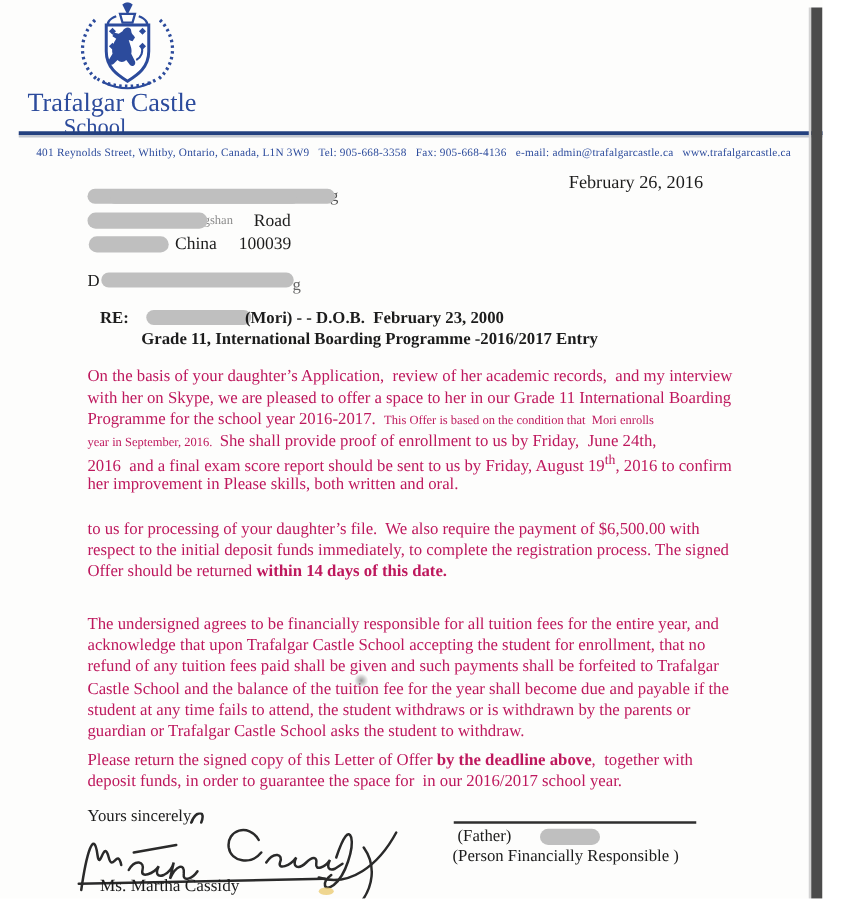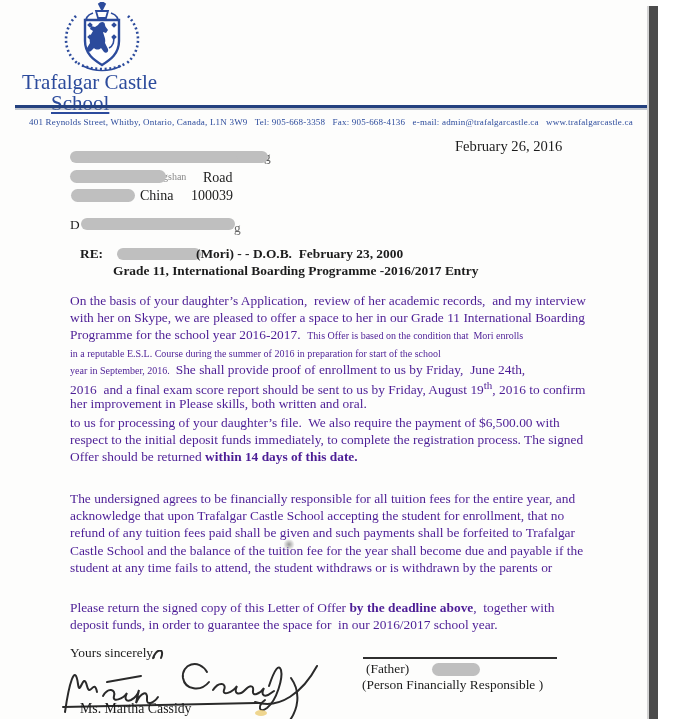--- a/index.html
+++ b/index.html
@@ -11,21 +11,21 @@
     font-family:"Liberation Serif",serif;
     color:#1c1c1c;
   }
   .abs{position:absolute;white-space:pre;}
   .serif{font-family:"Liberation Serif",serif;font-size:13.4px;color:#1c1c1c;}
   .b{font-weight:bold;}
   .sf{font-family:Liberation Serif, serif;font-size:10px;}
   .sup{vertical-align:super;font-size:11px;}
   .blue{color:#2c4b9c;}
   .para{position:absolute;left:70px;}
-  .line{white-space:pre;font-family:"Liberation Serif",serif;font-size:13.4px;height:17.2px;color:#4c1d95;}
+  .line{white-space:pre;font-family:"Liberation Serif",serif;font-size:13.4px;height:17.2px;color:#be185d;}
   .redact{position:absolute;background:#bfbfbf;border-radius:7px;}
   .faint{color:#8a8a8a;}
   .rule{position:absolute;left:15px;top:105px;width:657px;height:3px;background:#24417f;box-shadow:0 2px 0 rgba(120,130,150,.45);}
   .scan-strip{position:absolute;right:0;top:6px;width:9px;height:713px;background:#4b4b4b;}
   .scan-strip-edge{position:absolute;right:9px;top:6px;width:2px;height:713px;background:#d3d3d3;}
   .signline{position:absolute;left:363px;top:657px;width:194px;height:2px;background:#2f2f2f;}
   .speck{position:absolute;left:255px;top:710px;width:12px;height:6px;background:#eccf7d;border-radius:50%;opacity:.85;}
   .smudge{position:absolute;left:283px;top:539px;width:12px;height:11px;background:radial-gradient(circle,#9a9a9a 0%,rgba(154,154,154,0) 70%);border-radius:50%;}
 </style>
 </head>
@@ -51,21 +51,21 @@
     <g fill="#2c4b9c">
       <rect x="36" y="21" width="4" height="4" transform="rotate(45 38 23)"></rect>
       <rect x="60" y="21" width="4" height="4" transform="rotate(45 62 23)"></rect>
       <rect x="36" y="33" width="4" height="4" transform="rotate(45 38 35)"></rect>
       <rect x="60" y="33" width="4" height="4" transform="rotate(45 62 35)"></rect>
     </g>
     <path d="M31,64 c12,6 26,6 38,0" fill="none" stroke="#2c4b9c" stroke-width="1.6"></path>
   </svg>
 
   <div class="abs blue" style="left:22px;top:70px;font-size:21px;">Trafalgar Castle</div>
-  <div class="abs blue" style="left:51px;top:91px;font-size:21px;text-decoration:underline;">School</div>
+  <div class="abs blue" style="left:51px;top:91px;font-size:18px;">School</div>
 
   <div class="rule"></div>
 
   <div class="abs blue" style="left:29px;top:117px;font-size:9px;letter-spacing:.2px;">401 Reynolds Street, Whitby, Ontario, Canada, L1N 3W9   Tel: 905-668-3358   Fax: 905-668-4136   e-mail: admin@trafalgarcastle.ca   www.trafalgarcastle.ca</div>
 
   <div class="scan-strip-edge"></div>
   <div class="scan-strip"></div>
 
   <div class="abs serif" style="left:455px;top:138px;font-size:14.6px;">February 26, 2016</div>
 
@@ -87,36 +87,36 @@
 
   <div class="abs serif b" style="left:80px;top:246px;">RE:</div>
   <div class="redact" style="left:117px;top:248px;width:84px;height:12px;"></div>
   <div class="abs serif b" style="left:196px;top:246px;">(Mori) - - D.O.B.  February 23, 2000</div>
   <div class="abs serif b" style="left:113px;top:263px;">Grade 11, International Boarding Programme -2016/2017 Entry</div>
 
   <div class="para" style="top:293px;">
       <div class="line"><span>On the basis of your daughter’s Application,  review of her academic records,  and my interview</span></div>
       <div class="line"><span>with her on Skype, we are pleased to offer a space to her in our Grade 11 International Boarding</span></div>
       <div class="line"><span>Programme for the school year 2016-2017.  </span><span class="sf">This Offer is based on the condition that  Mori enrolls</span></div>
-      <div class="line"><span class="sf">in a reputable E.S.L. Course during the summer of 2016 in preparation for start of the school</span></div>
       <div class="line"><span class="sf">year in September, 2016. </span><span> She shall provide proof of enrollment to us by Friday,  June 24th,</span></div>
       <div class="line"><span>2016  and a final exam score report should be sent to us by Friday, August 19</span><span class="sup">th</span><span>, 2016 to confirm</span></div>
       <div class="line"><span>her improvement in Please skills, both written and oral.</span></div>
     </div>
   <div class="para" style="top:415px;">
       <div class="line"><span>to us for processing of your daughter’s file.  We also require the payment of $6,500.00 with</span></div>
       <div class="line"><span>respect to the initial deposit funds immediately, to complete the registration process. The signed</span></div>
       <div class="line"><span>Offer should be returned </span><span class="b">within 14 days of this date.</span></div>
     </div>
   <div class="para" style="top:491px;">
       <div class="line"><span>The undersigned agrees to be financially responsible for all tuition fees for the entire year, and</span></div>
       <div class="line"><span>acknowledge that upon Trafalgar Castle School accepting the student for enrollment, that no</span></div>
       <div class="line"><span>refund of any tuition fees paid shall be given and such payments shall be forfeited to Trafalgar</span></div>
       <div class="line"><span>Castle School and the balance of the tuition fee for the year shall become due and payable if the</span></div>
       <div class="line"><span>student at any time fails to attend, the student withdraws or is withdrawn by the parents or</span></div>
+      <div class="line"><span>guardian or Trafalgar Castle School asks the student to withdraw.</span></div>
     </div>
   <div class="para" style="top:600px;">
       <div class="line"><span>Please return the signed copy of this Letter of Offer </span><span class="b">by the deadline above</span><span>,  together with</span></div>
       <div class="line"><span>deposit funds, in order to guarantee the space for  in our 2016/2017 school year.</span></div>
     </div>
 
   <div class="smudge"></div>
 
   <div class="abs serif" style="left:70px;top:645px;">Yours sincerely,</div>
 

